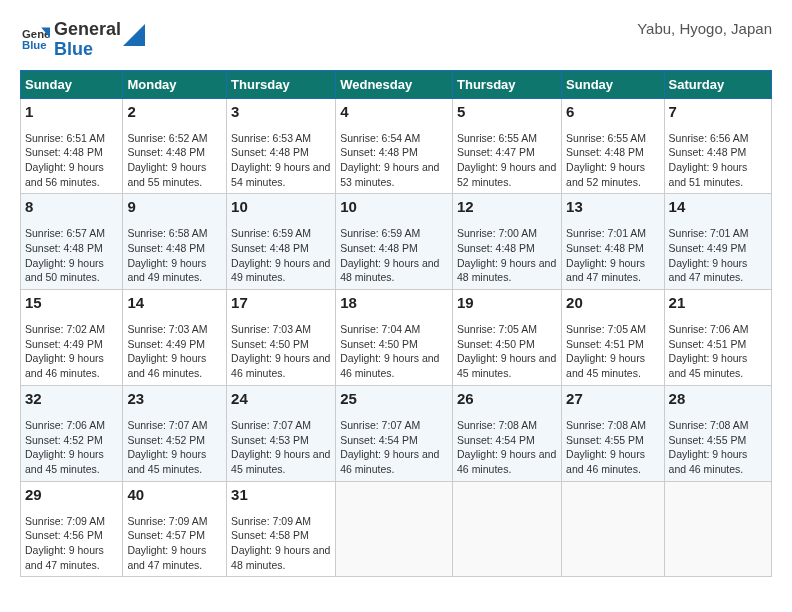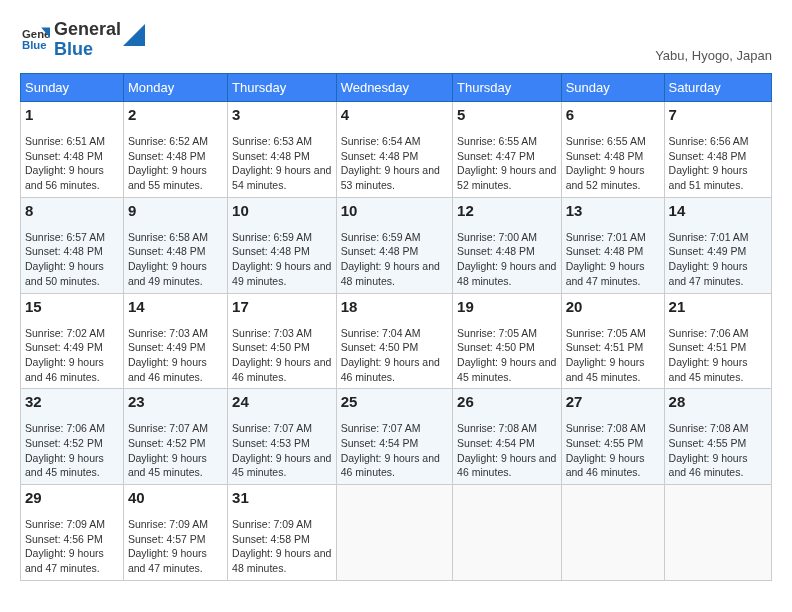--- a/index.html
+++ b/index.html
@@ -28,36 +28,35 @@
     }
     .title-block {
       text-align: right;
     }
     .month-title {
       font-size: 32px;
       font-weight: bold;
       color: #333;
     }
     .location {
-      font-size: 13px;
+      font-size: 15px;
       color: #555;
-      margin-top: 28px;
     }
     table {
       width: 100%;
       border-collapse: collapse;
       font-size: 11px;
     }
     thead tr th {
-      background: #3b82f6;
+      background: #0f766e;
       color: #fff;
       padding: 6px 4px;
       text-align: left;
       font-size: 13px;
-      font-weight: normal;
+      font-weight: bold;
       border: 1px solid #1a6bb5;
     }
     tbody tr td {
       border: 1px solid #ccc;
       vertical-align: top;
       padding: 4px;
       min-height: 80px;
       background: #fff;
     }
     tbody tr:nth-child(even) td {

